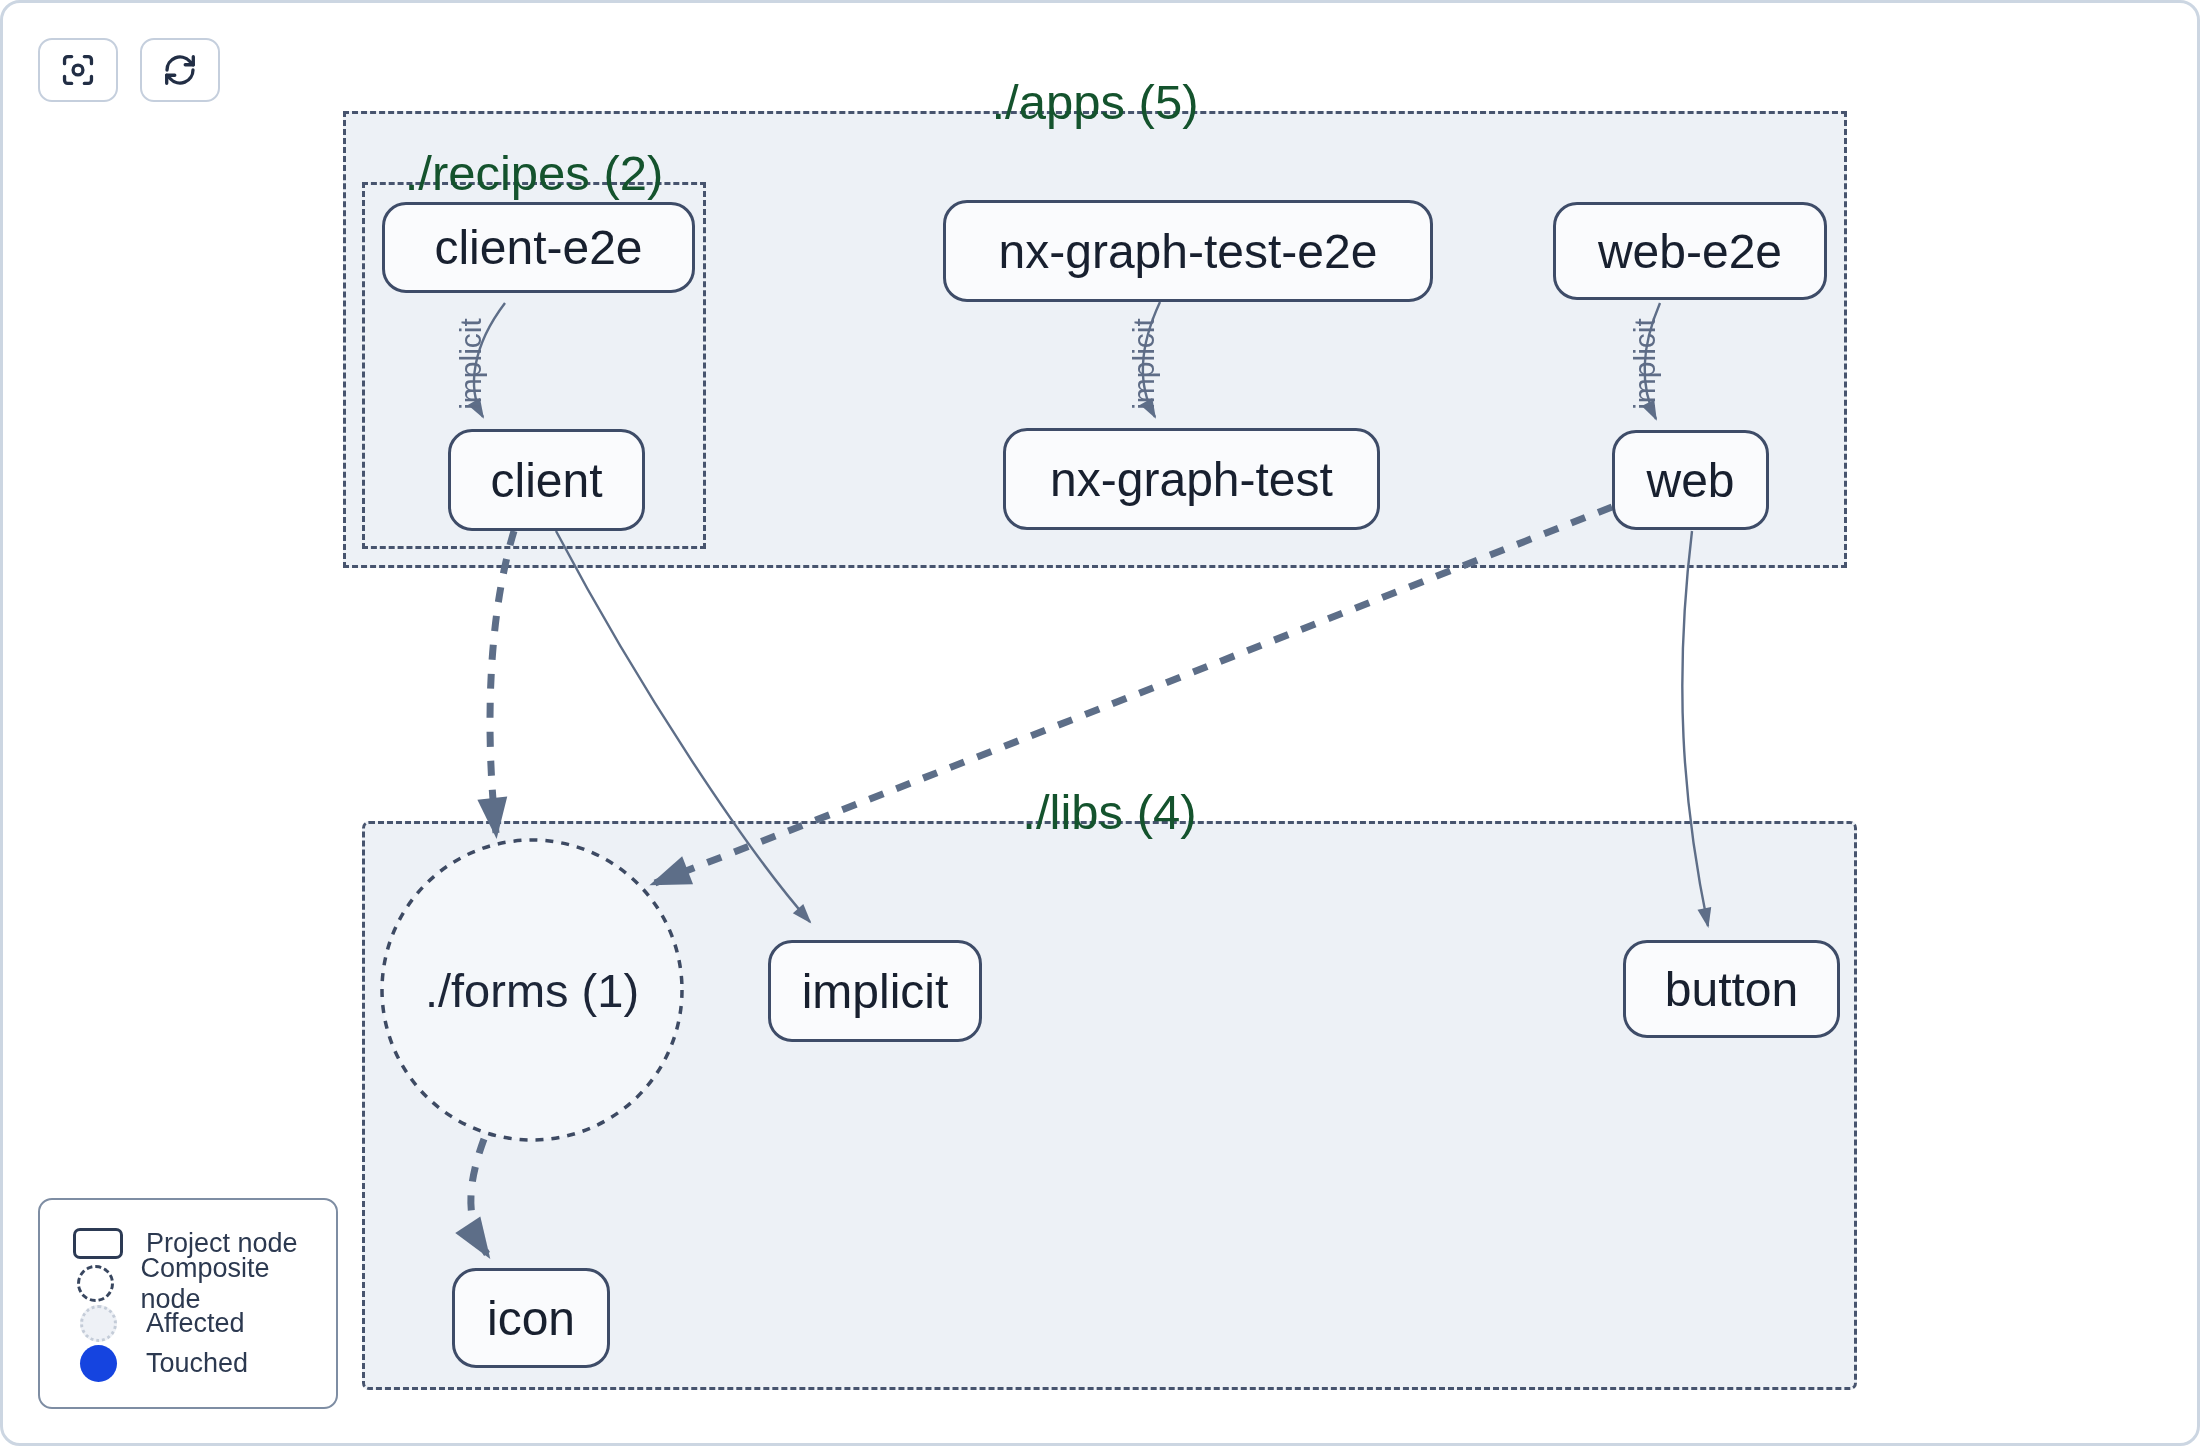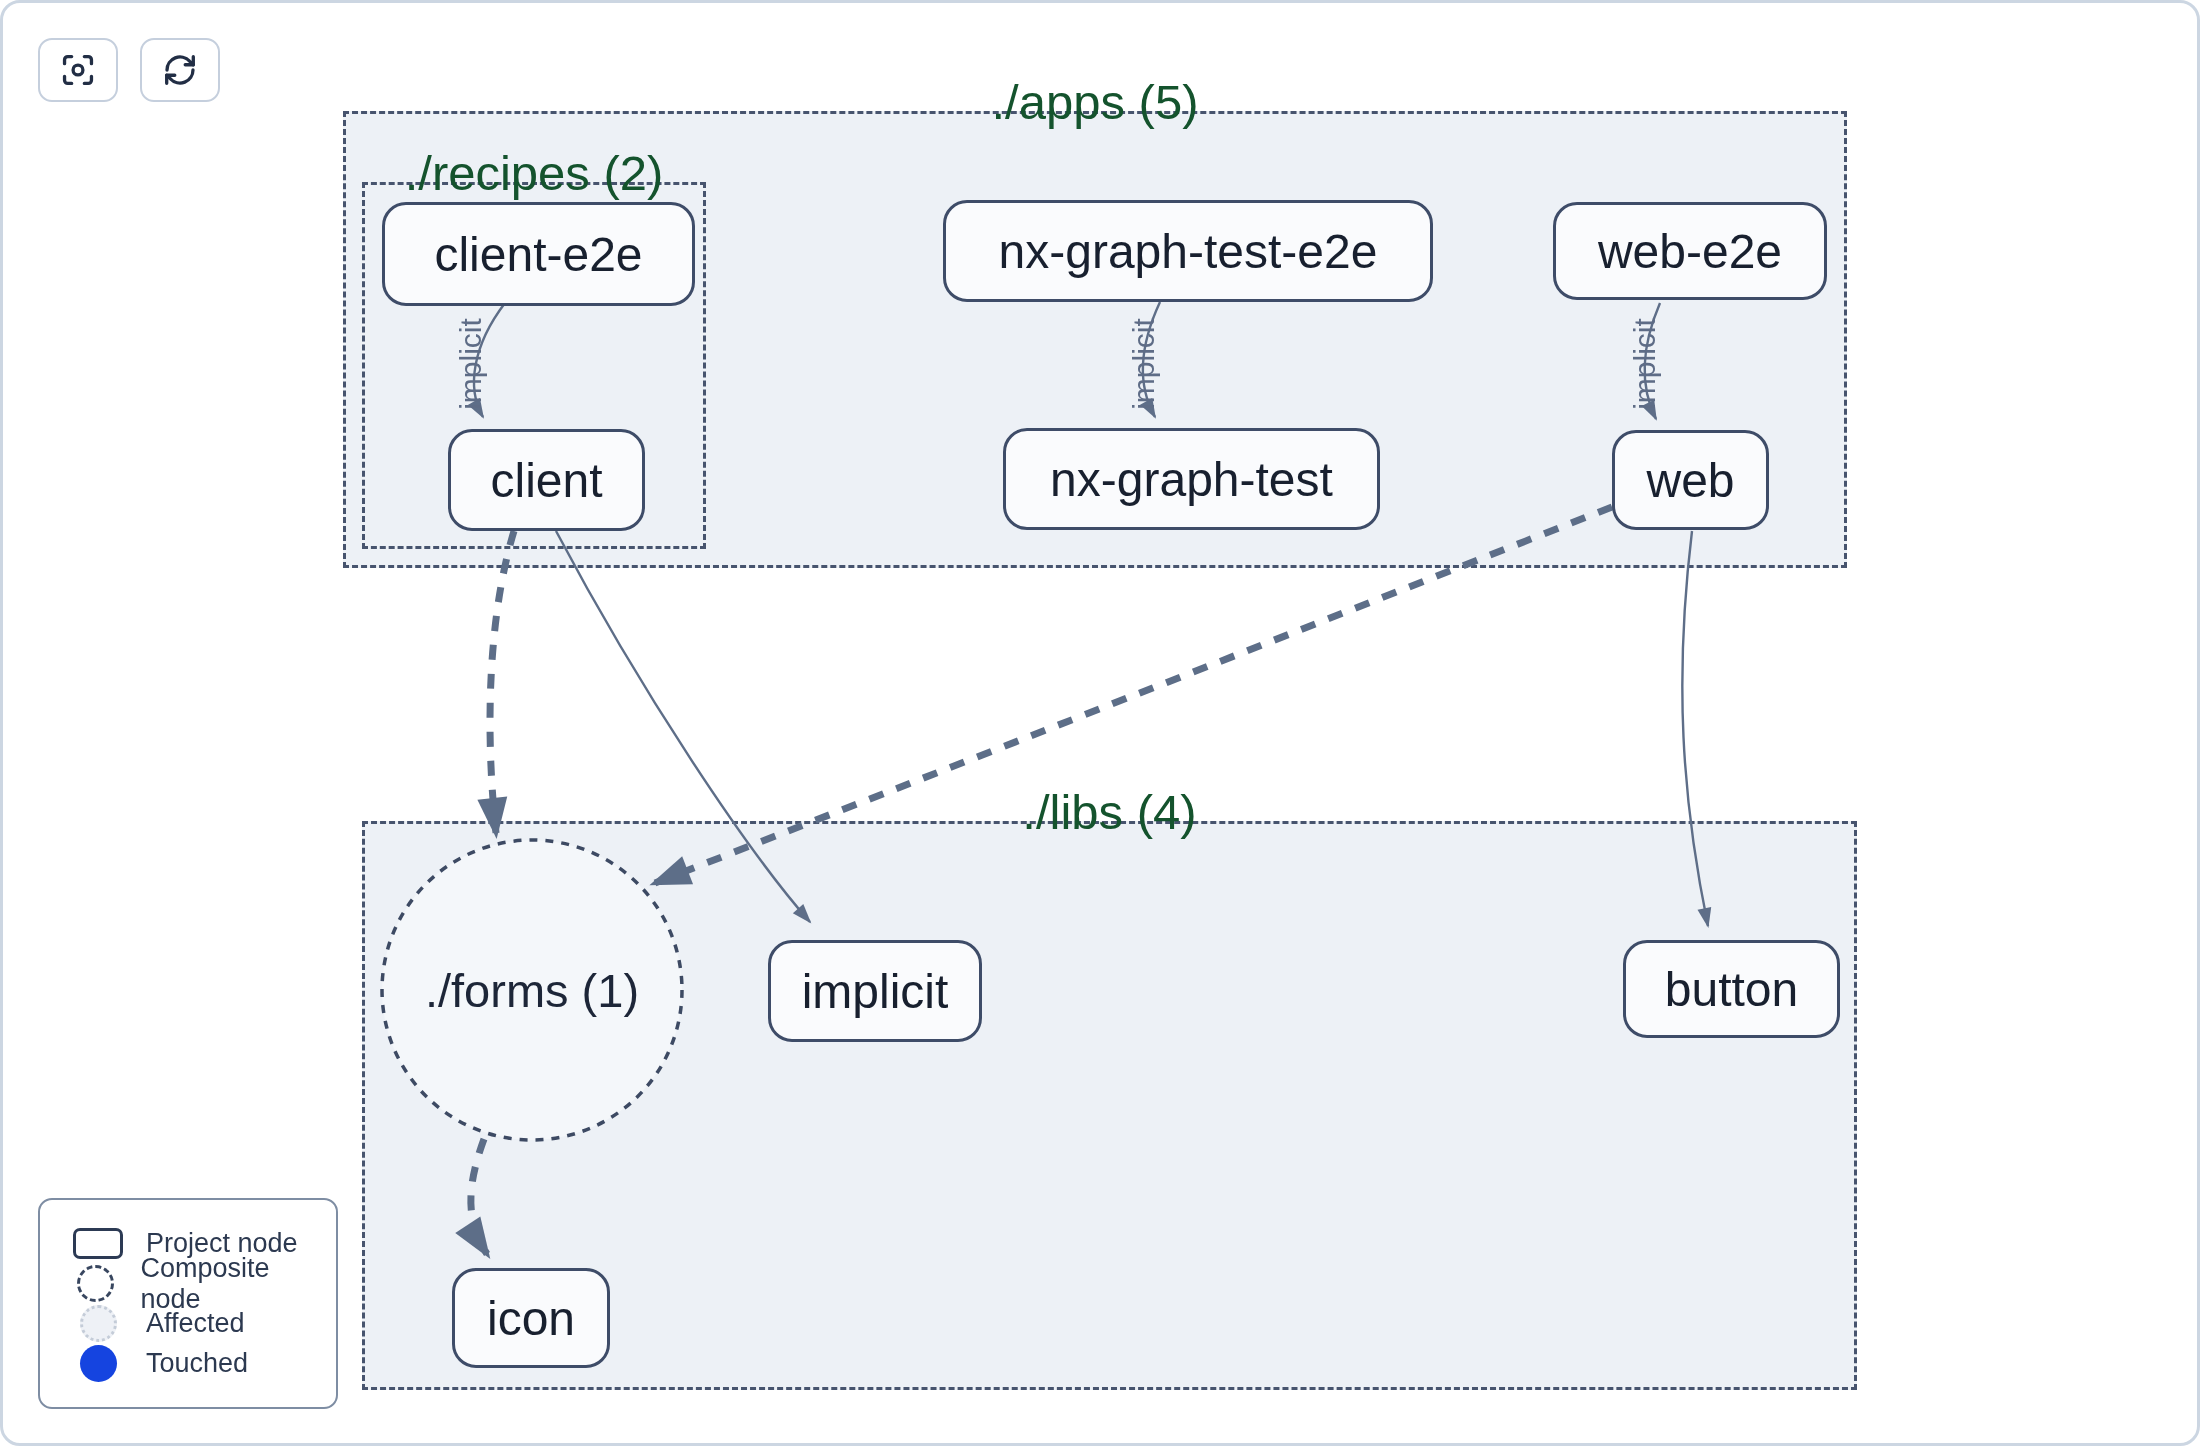--- a/index.html
+++ b/index.html
@@ -25,21 +25,21 @@
   
   .group { position:absolute; border:3.5px dashed #47546e; background:#edf1f6; z-index:1; }
   .group.nested { background:transparent; }
   .group-label {
     position:absolute; left:50%; transform:translateX(-50%);
     bottom:calc(100% - 16px); white-space:nowrap;
     font-size:49px; color:#14532d; line-height:1.1; z-index:2;
   }
   .group-apps   { left:343px; top:111px;  width:1504px; height:457px; }
   .group-recipes{ left:362px; top:182px;  width:344px;  height:367px; }
-  .group-libs   { left:362px; top:821px;  width:1495px; height:569px; }
+  .group-libs   { left:362px; top:821px;  width:1495px; height:569px;border-radius:7px; }
 
   
   .edges-layer { position:absolute; left:0; top:0; z-index:2; pointer-events:none; }
   .edge-thin  { fill:none; stroke:#5e6e88; stroke-width:2.4px; }
   .edge-thick { fill:none; stroke:#5d6e88; stroke-width:7px; stroke-dasharray:15 14; }
   .composite-circle { fill:#f4f7fa; stroke:#3d4a63; stroke-width:3.5px; stroke-dasharray:8 8; }
   .composite-label { font-size:47px; fill:#1d2638; }
   .edge-label { font-size:30px; fill:#5e6c86; }
 
   
@@ -126,21 +126,21 @@
 
     <path class="edge-thick" d="M 514 531 C 490 610, 484 720, 496 833" marker-end="url(#ah-thick)"></path>
     <path class="edge-thick" d="M 1612 507 C 1290 634, 950 768, 655 883" marker-end="url(#ah-thick)"></path>
     <path class="edge-thick" d="M 484 1139 C 466 1188, 466 1222, 487 1254" marker-end="url(#ah-thick)"></path>
 
     <text class="edge-label" x="470" y="364" text-anchor="middle" dominant-baseline="central" transform="rotate(-90 470 364)">implicit</text>
     <text class="edge-label" x="1143" y="364" text-anchor="middle" dominant-baseline="central" transform="rotate(-90 1143 364)">implicit</text>
     <text class="edge-label" x="1644" y="364" text-anchor="middle" dominant-baseline="central" transform="rotate(-90 1644 364)">implicit</text>
   </svg>
 
-  <div class="node" style="left:382px; top:202px; width:313px; height:104px;text-align:right;">
+  <div class="node" style="left:382px; top:202px; width:313px; height:91px;text-align:right;">
     <span>client-e2e</span>
   </div>
   <div class="node" style="left:448px; top:429px; width:197px; height:102px;">
     <span>client</span>
   </div>
   <div class="node" style="left:943px; top:200px; width:490px; height:102px;">
     <span>nx-graph-test-e2e</span>
   </div>
   <div class="node" style="left:1003px; top:428px; width:377px; height:102px;">
     <span>nx-graph-test</span>

